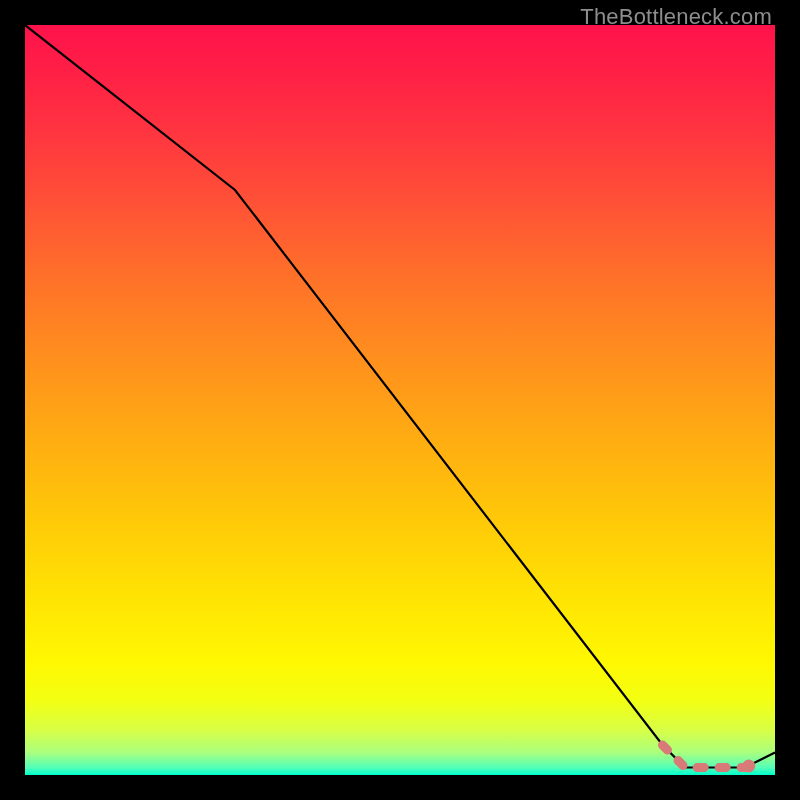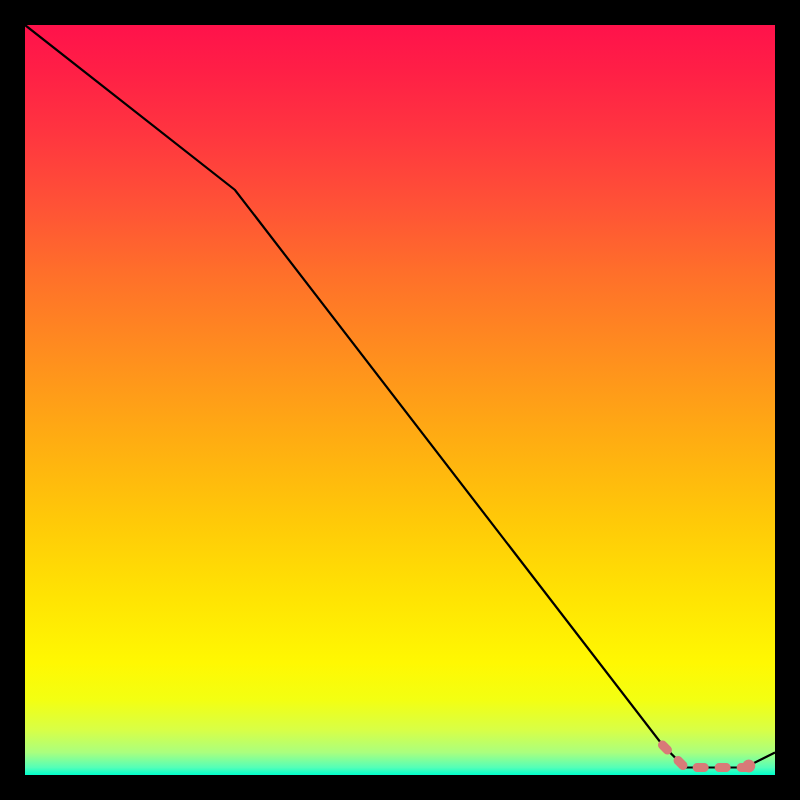--- a/index.html
+++ b/index.html
@@ -56,20 +56,21 @@
     left: 0;
     top: 0;
     width: 750px;
     height: 750px;
   }
 </style>
 </head>
 <body>
 
 <div class="frame">
+  <div class="watermark">TheBottleneck.com</div>
 
   <div class="plot">
     <svg class="overlay" viewBox="0 0 750 750" preserveAspectRatio="none">
       <path d="M0.0 0.0 L210.0 165.0 L637.5 720.0 L660.0 742.5 L720.0 742.5 L750.0 727.5" fill="none" stroke="#000" stroke-width="2.2"></path>
       <path d="M637.5 720.0 L660.0 742.5 L675.0 742.5 L690.0 742.5 L705.0 742.5 L720.0 742.5" fill="none" stroke="#d87a78" stroke-width="9" stroke-linecap="round" stroke-dasharray="7 15"></path>
       <circle r="6.5" fill="#d87a78" cx="723.8" cy="741.0"></circle>
 
     </svg>
   </div>
 </div>

